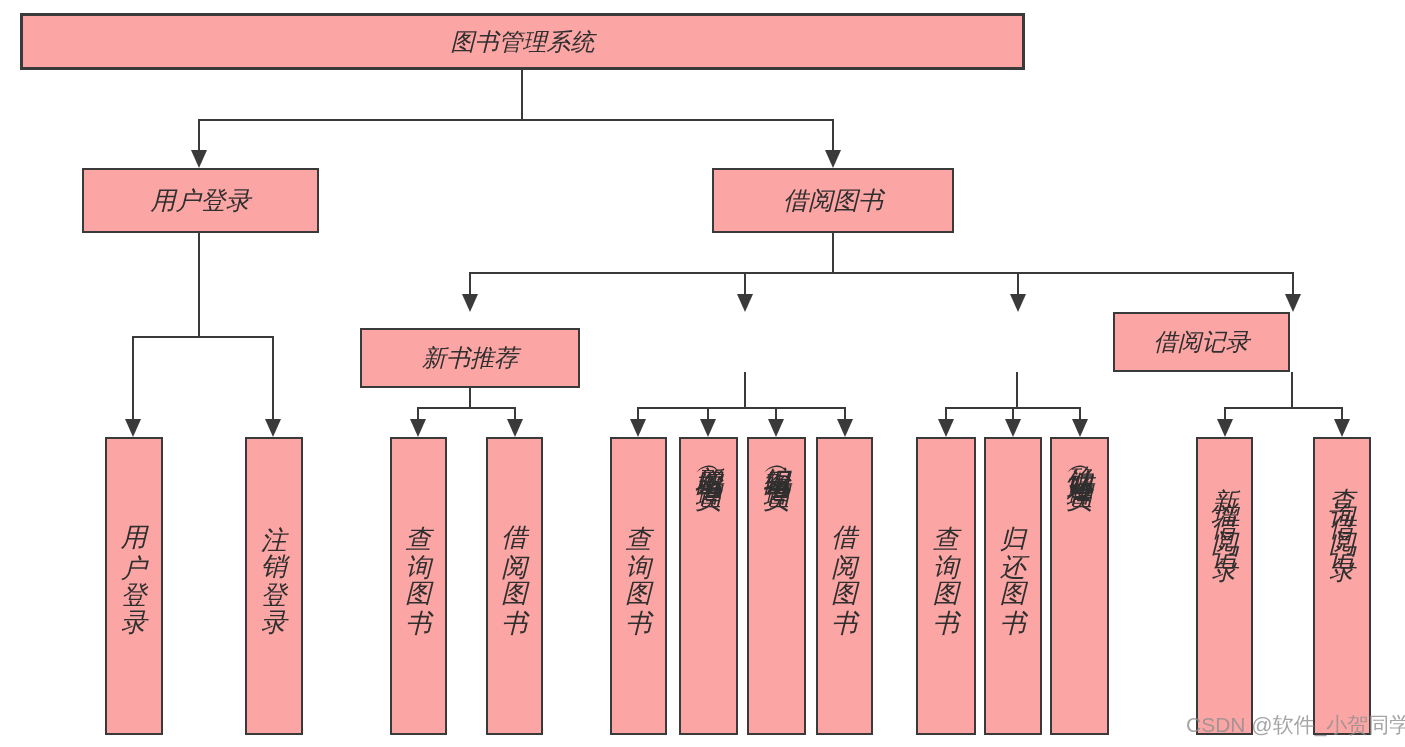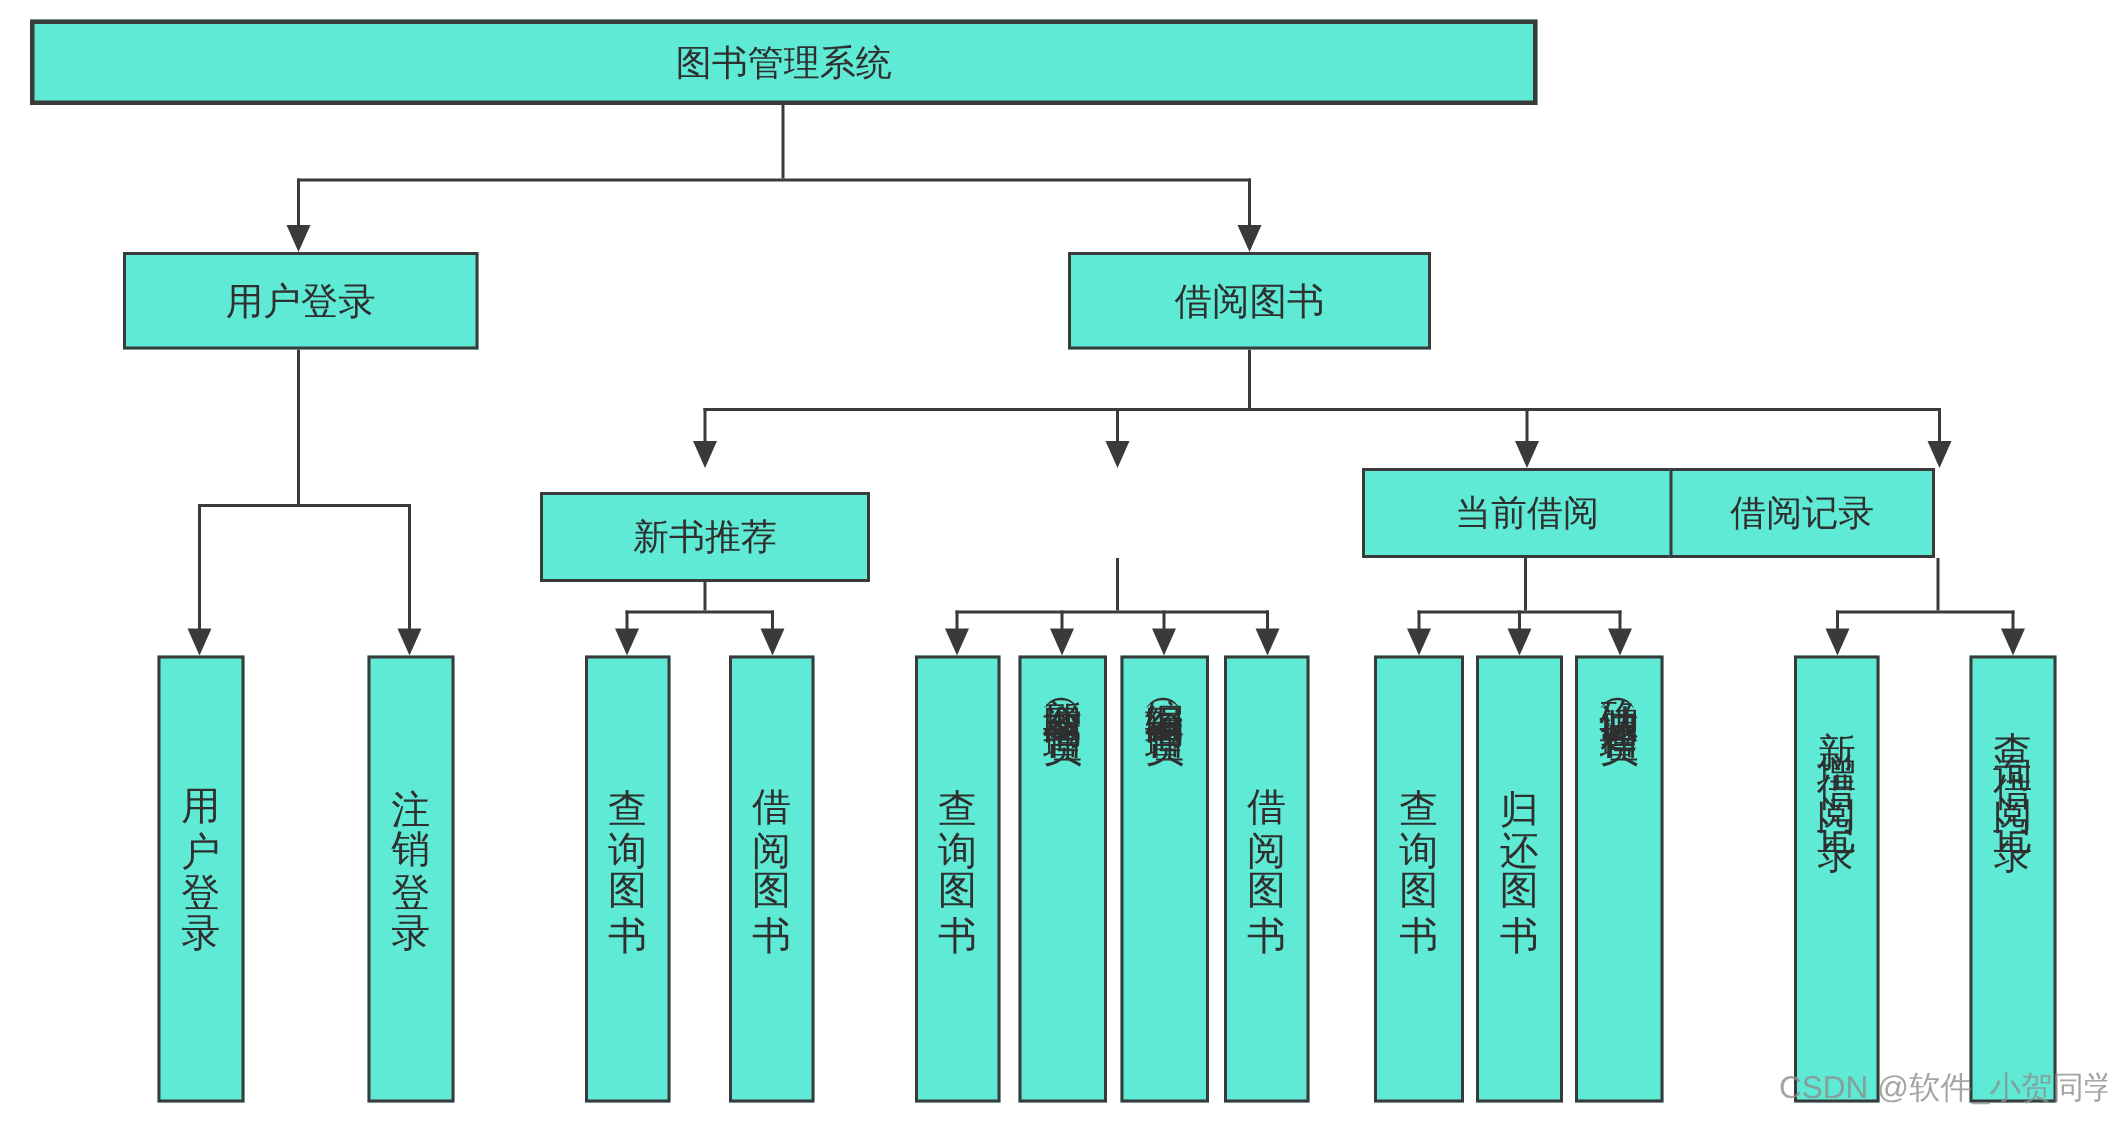--- a/index.html
+++ b/index.html
@@ -11,26 +11,27 @@
     position:relative;
     width:1405px;height:747px;
     background:#ffffff;
     overflow:hidden;
     font-family:"Liberation Sans", sans-serif;
     color:var(--text);
   }
   .node{
     position:absolute;
     box-sizing:border-box;
-    background:#5eead4;
+    background:#fca5a5;
     border:2px solid var(--line);
     display:flex;
     align-items:center;
     justify-content:center;
     z-index:2;
+    font-style:italic;
   }
   .root{border-width:3px;font-size:24px;}
   .lvl2{font-size:25px;}
   .lvl3{font-size:24px;}
   .leaf{
     top:437px;height:298px;
     align-items:flex-start;
     font-size:26px;
   }
   .leaf span{
@@ -70,21 +71,20 @@
 
   <div class="node root" style="left:20px;top:13px;width:1005px;height:57px">图书管理系统</div>
 
   <div class="node lvl2" style="left:82px;top:168px;width:237px;height:65px">用户登录</div>
 
   <div class="node lvl2" style="left:712px;top:168px;width:242px;height:65px">借阅图书</div>
 
   <div class="node lvl3" style="left:360px;top:328px;width:220px;height:60px">新书推荐</div>
 
 
-  <div class="node lvl3" style="left:908px;top:312px;width:220px;height:60px">当前借阅</div>
 
   <div class="node lvl3" style="left:1113px;top:312px;width:177px;height:60px">借阅记录</div>
 
   <div class="node leaf v-short" style="left:105px;width:58px">
     <span>用户登录</span>
   </div>
   <div class="node leaf v-short" style="left:245px;width:58px">
     <span>注销登录</span>
   </div>
 

